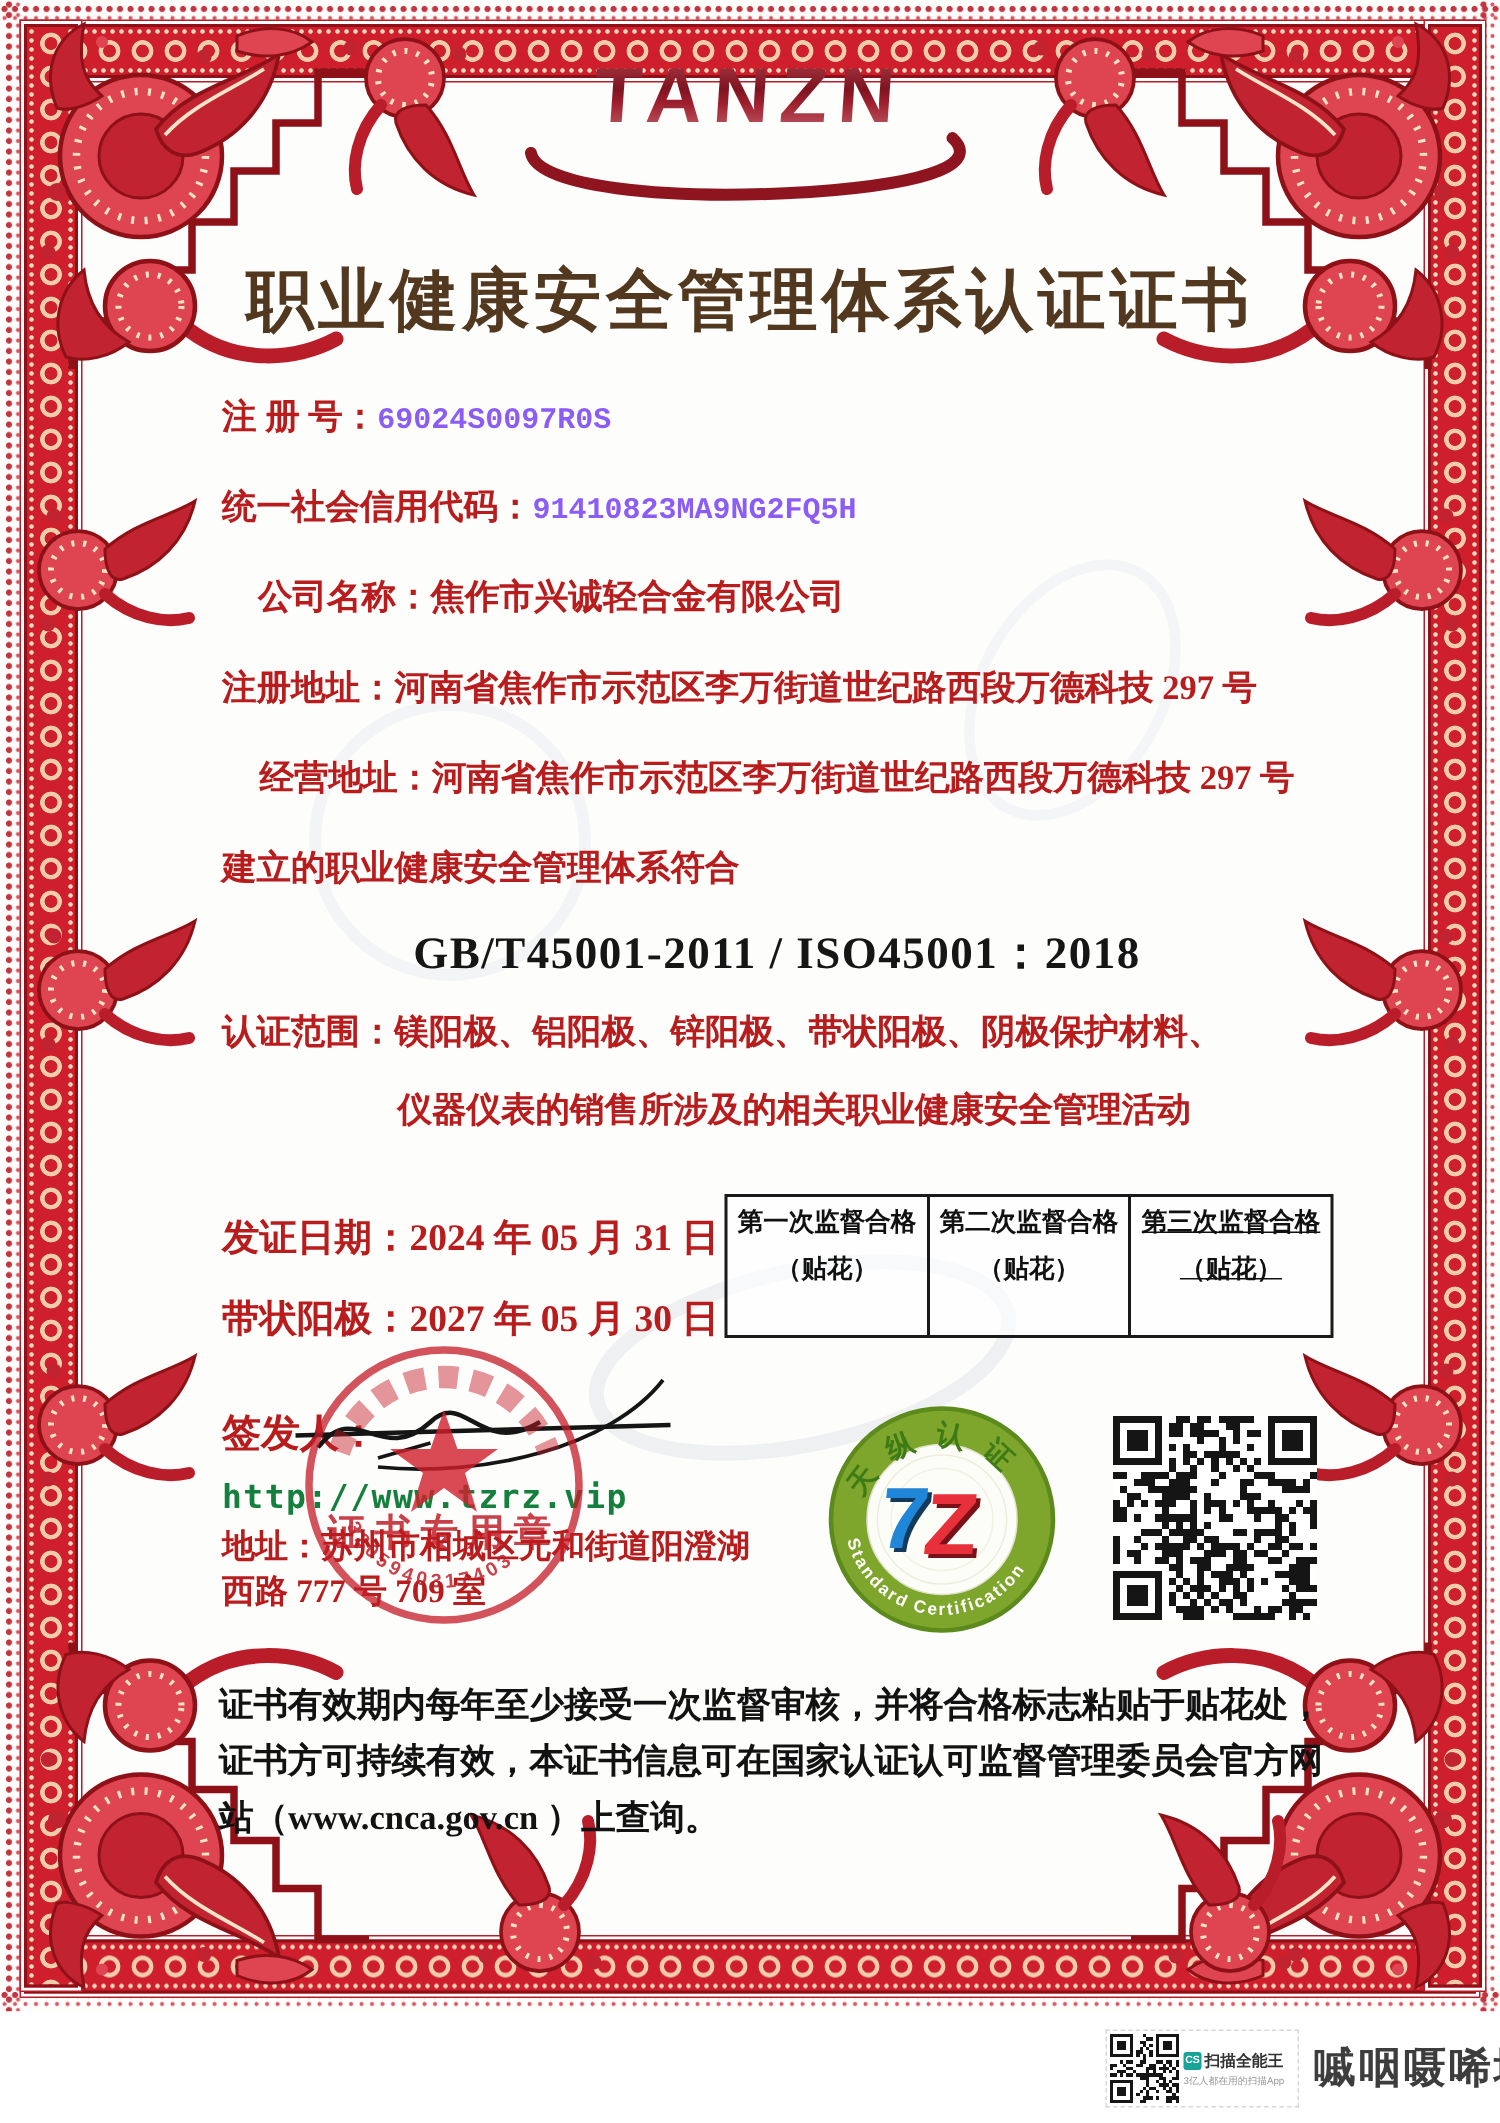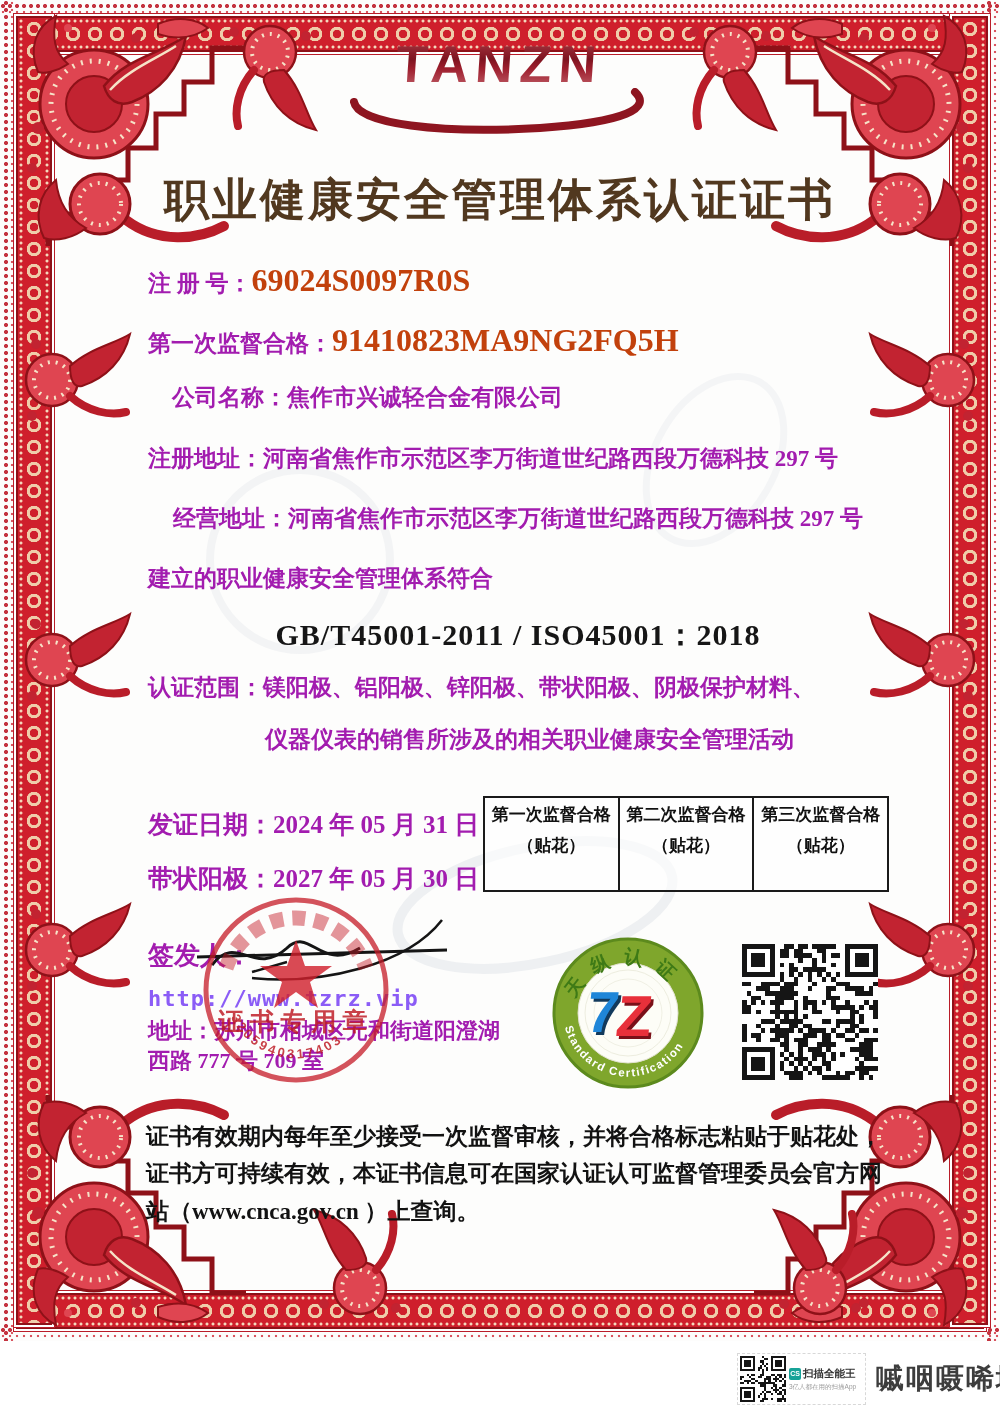--- a/index.html
+++ b/index.html
@@ -47,41 +47,41 @@
     background:linear-gradient(180deg,#b3424d 0%,#7e1420 42%,#9e1f2e 58%,#c87078 100%);
     -webkit-background-clip:text;background-clip:text;color:transparent;
   }
   #logo-swoosh{position:absolute;left:330px;top:88px;}
   #cert-title{
     top:150px;left:120px;right:120px;text-align:center;white-space:nowrap;
     font-family:"Liberation Serif",serif;font-weight:700;font-size:45px;
     letter-spacing:3px;color:#51381f;margin-top:20px;
   }
   .row{position:absolute;left:148px;right:112px;white-space:nowrap;z-index:4;}
-  .zh{font-family:"Liberation Serif",serif;font-weight:600;font-size:23px;color:#a21caf;}
-  .val{font-family:Liberation Serif, serif;font-weight:700;font-size:32px;color:#c2410c;}
+  .zh{font-family:"Liberation Serif",serif;font-weight:600;font-size:23px;color:#b91c1c;}
+  .val{font-family:Liberation Mono, monospace;font-weight:700;font-size:20px;color:#8b5cf6;}
   #row-reg{top:262px;} #row-credit{top:322px;} #row-company{top:382px;margin-left:24px;}
   #row-regaddr{top:443px;} #row-bizaddr{top:503px;text-align:center;} #row-conform{top:563px;}
   #row-standard{top:615px;text-align:center;font-family:"Liberation Serif",serif;
     font-size:30px;font-weight:600;letter-spacing:1px;color:#161616;}
   #row-scope1{top:672px;} #row-scope2{top:724px;left:265px;}
   #row-issue{top:808px;} #row-valid{top:862px;}
   .date-row .zh{font-size:25px;}
   
   #sup-table{position:absolute;left:483px;top:796px;width:402px;height:92px;display:flex;
     border:2px solid #1a1a1a;background:rgba(255,255,255,0.6);z-index:4;}
   .sup-cell{flex:1;border-right:2px solid #1a1a1a;text-align:center;padding-top:2px;
     font-family:"Liberation Serif",serif;font-weight:700;font-size:17px;color:#111;line-height:1.8;}
-  .sup-cell:last-child{border-right:none;}
+  .sup-cell:last-child{border-right:none;text-decoration:underline;}
   
   #row-signer{top:938px;} #row-signer .zh{font-size:26px;}
   #signature-svg{position:absolute;left:192px;top:910px;z-index:5;}
   #seal-svg{position:absolute;left:198px;top:892px;z-index:5;opacity:0.92;}
   #row-website{top:986px;font-family:"DejaVu Sans Mono",monospace;font-weight:700;
-    font-size:22px;letter-spacing:1px;color:#8b5cf6;}
+    font-size:22px;letter-spacing:1px;color:#15803d;}
   #row-addr1{top:1016px;} #row-addr2{top:1046px;}
   #row-addr1 .zh,#row-addr2 .zh{font-size:22px;font-weight:700;}
   #badge-svg{position:absolute;left:550px;top:935px;z-index:4;}
   #qr-main{position:absolute;left:742px;top:944px;width:136px;height:136px;z-index:4;background:#fff;}
   #footer-note{
     position:absolute;left:146px;right:118px;top:1118px;z-index:4;
     font-family:"Liberation Serif",serif;font-weight:600;font-size:23px;line-height:1.62;
     text-align:justify;color:#121212;
   }
   
@@ -169,21 +169,21 @@
   <svg id="logo-swoosh" width="340" height="46" viewBox="0 0 340 46">
     <path d="M305 4 C322 20 296 34 210 40 C110 46 28 36 24 14" fill="none" stroke="#8e1520" stroke-width="8" stroke-linecap="round"></path>
   </svg>
 
   <div id="cert-title" class="content">职业健康安全管理体系认证证书</div>
 
   <div class="row" id="row-reg">
     <span class="zh">注 册 号：</span><span class="val">69024S0097R0S</span>
   </div>
   <div class="row" id="row-credit">
-    <span class="zh">第一次监督合格：</span><span class="val">91410823MA9NG2FQ5H</span>
+    <span class="zh">统一社会信用代码：</span><span class="val">91410823MA9NG2FQ5H</span>
   </div>
   <div class="row" id="row-company">
     <span class="zh">公司名称：</span><span class="zh">焦作市兴诚轻合金有限公司</span>
   </div>
   <div class="row" id="row-regaddr">
     <span class="zh">注册地址：</span><span class="zh">河南省焦作市示范区李万街道世纪路西段万德科技 297 号</span>
   </div>
   <div class="row" id="row-bizaddr">
     <span class="zh">经营地址：</span><span class="zh">河南省焦作市示范区李万街道世纪路西段万德科技 297 号</span>
   </div>

